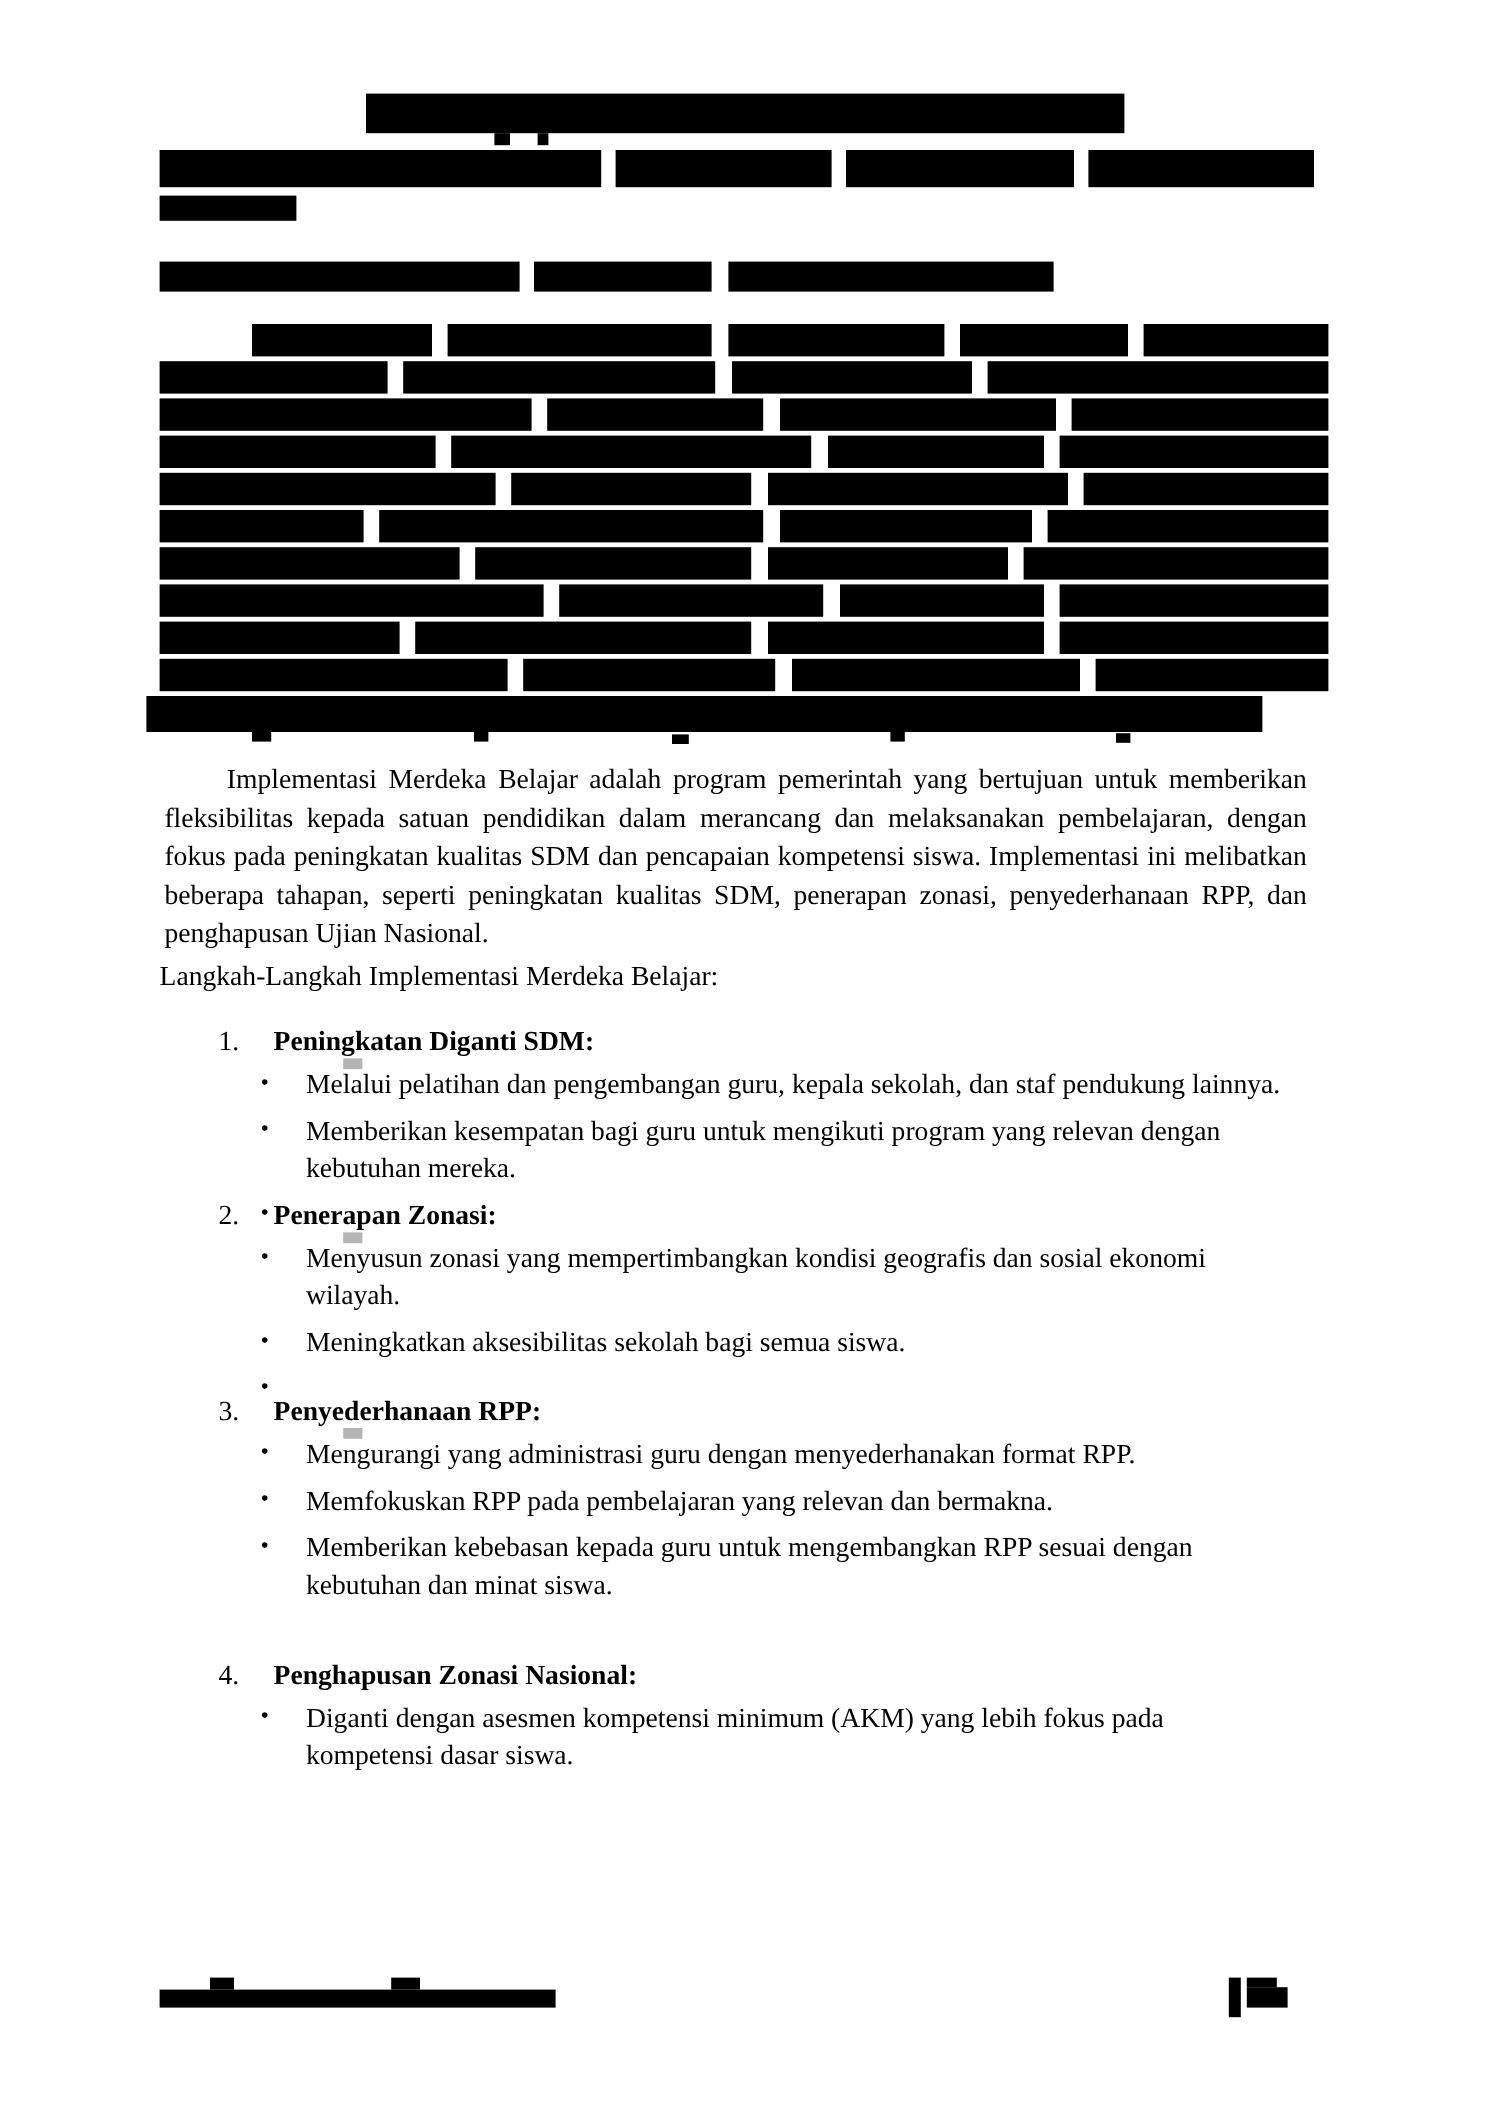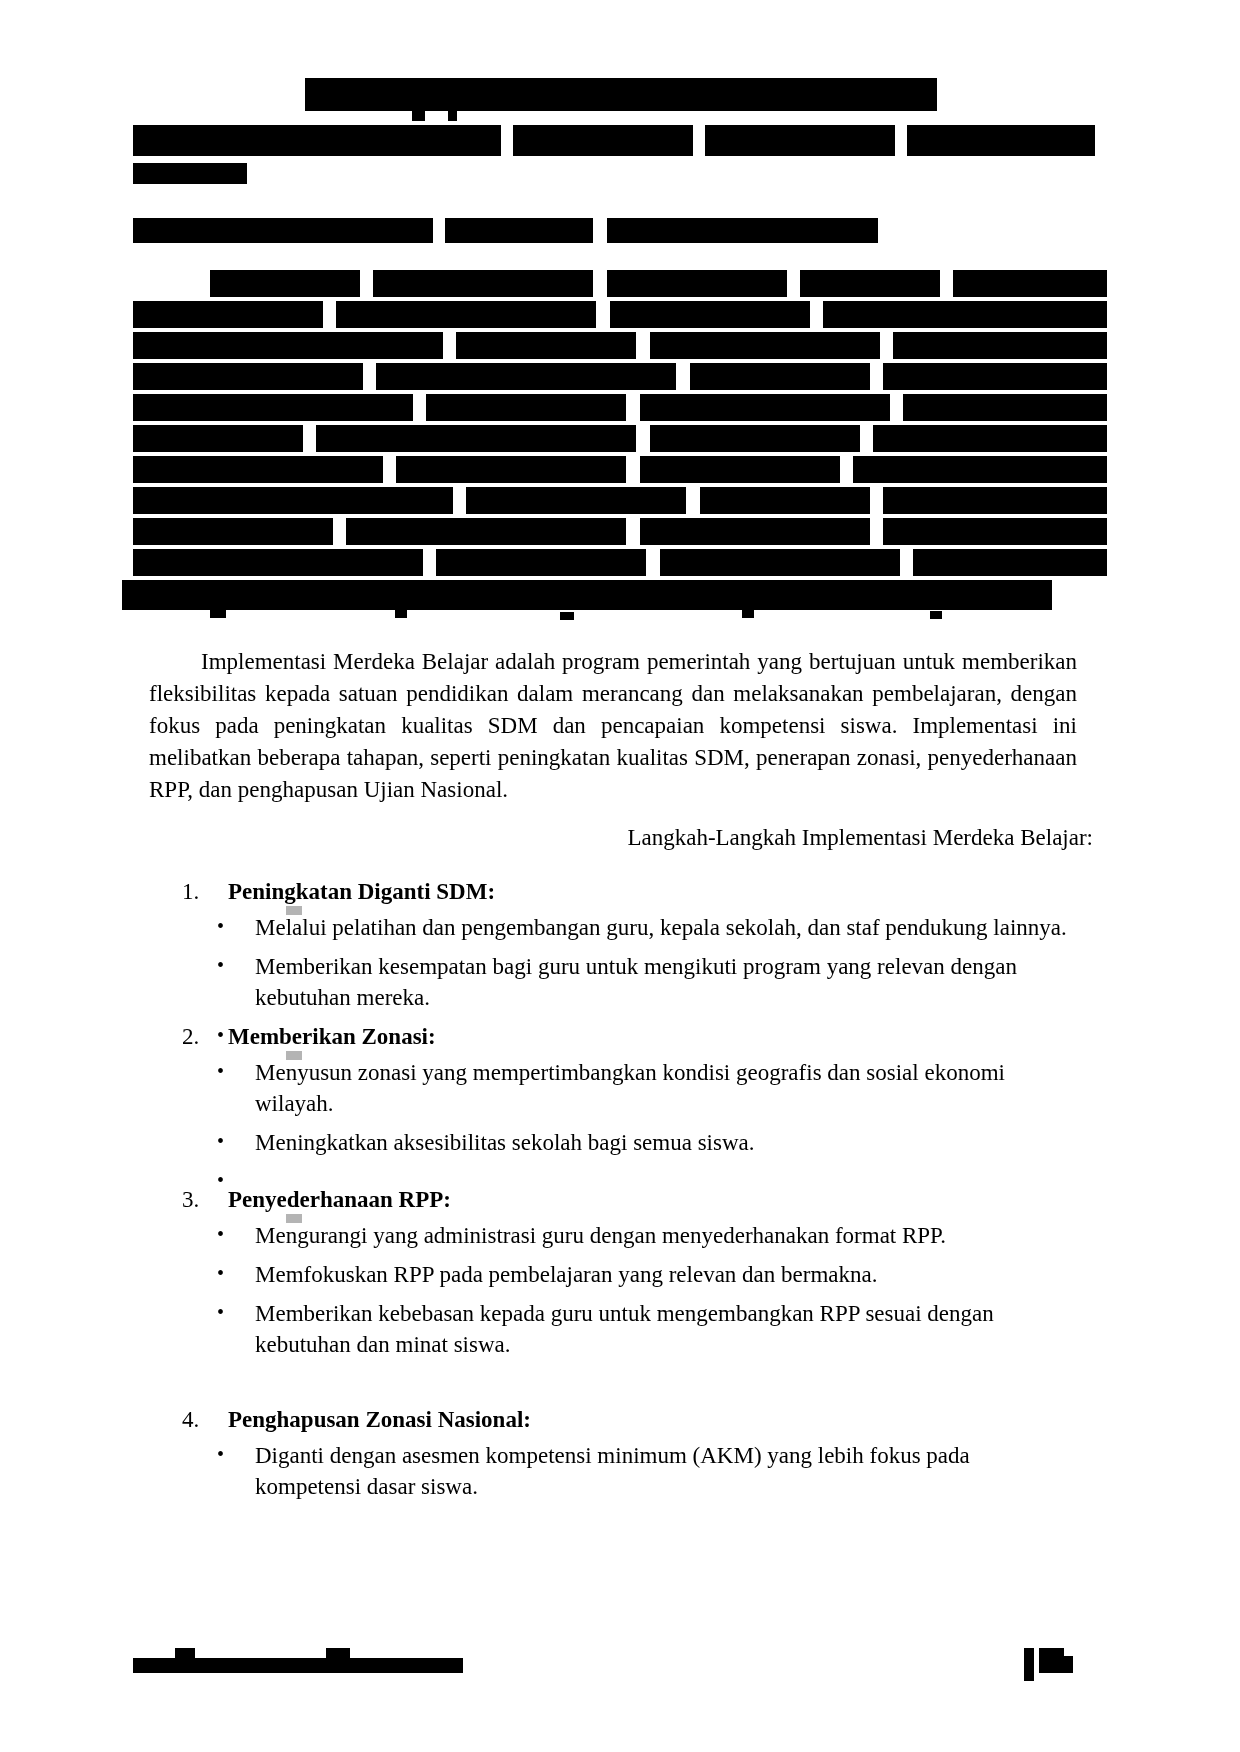--- a/index.html
+++ b/index.html
@@ -12,22 +12,22 @@
     overflow:hidden;
   }
   
   .redaction-layer{position:absolute;inset:0;pointer-events:none;}
   .redaction-layer div{position:absolute;background:#000;}
   
   .text-layer{
     position:absolute;left:133px;top:630px;width:960px;
     font-size:23px;line-height:32px;
   }
-  .para{margin:16px;text-align:justify;text-indent:52px;}
-  .list-intro{margin:0;text-align:right;}
+  .para{margin:4px;text-align:justify;text-indent:52px;}
+  .list-intro{margin:0;text-align:left;}
   ol.steps{list-style:none;margin:22px 0 0;padding:0;}
   .step{margin:0;}
   .step.gap-sm{margin-top:4px;}
   .step.gap-md{margin-top:26px;}
   .step.gap-lg{margin-top:44px;}
   .step-head{position:relative;padding-left:95px;font-weight:700;line-height:31px;margin:0;}
   .step-head .num{position:absolute;left:49px;top:0;font-weight:400;}
   .anchor-mark{position:absolute;left:153px;top:30px;width:16px;height:9px;background:#b4b4b4;}
   ul.bullets{list-style:none;margin:5px 0 0;padding:0;}
   .bullet{position:relative;padding-left:122px;line-height:31px;margin:0 0 8px;max-width:820px;text-align:left;}
@@ -121,21 +121,21 @@
         <ul class="bullets">
           <li class="bullet"><span class="dot">•</span><span>Melalui pelatihan dan pengembangan guru, kepala sekolah, dan staf pendukung lainnya.</span></li>
           <li class="bullet"><span class="dot">•</span><span>Memberikan kesempatan bagi guru untuk mengikuti program yang relevan dengan kebutuhan mereka.</span></li>
           <li class="bullet"><span class="dot">•</span></li>
         </ul>
       </li>
 
       <li class="step gap-sm">
         <p class="step-head">
           <span class="num">2.</span>
-          <span>Memberikan Zonasi:</span>
+          <span>Penerapan Zonasi:</span>
           <span class="anchor-mark" style="background: rgb(180, 180, 180);"></span>
         </p>
         <ul class="bullets">
           <li class="bullet"><span class="dot">•</span><span>Menyusun zonasi yang mempertimbangkan kondisi geografis dan sosial ekonomi wilayah.</span></li>
           <li class="bullet"><span class="dot">•</span><span>Meningkatkan aksesibilitas sekolah bagi semua siswa.</span></li>
           <li class="bullet"><span class="dot">•</span></li>
         </ul>
       </li>
 
       <li class="step gap-md">

